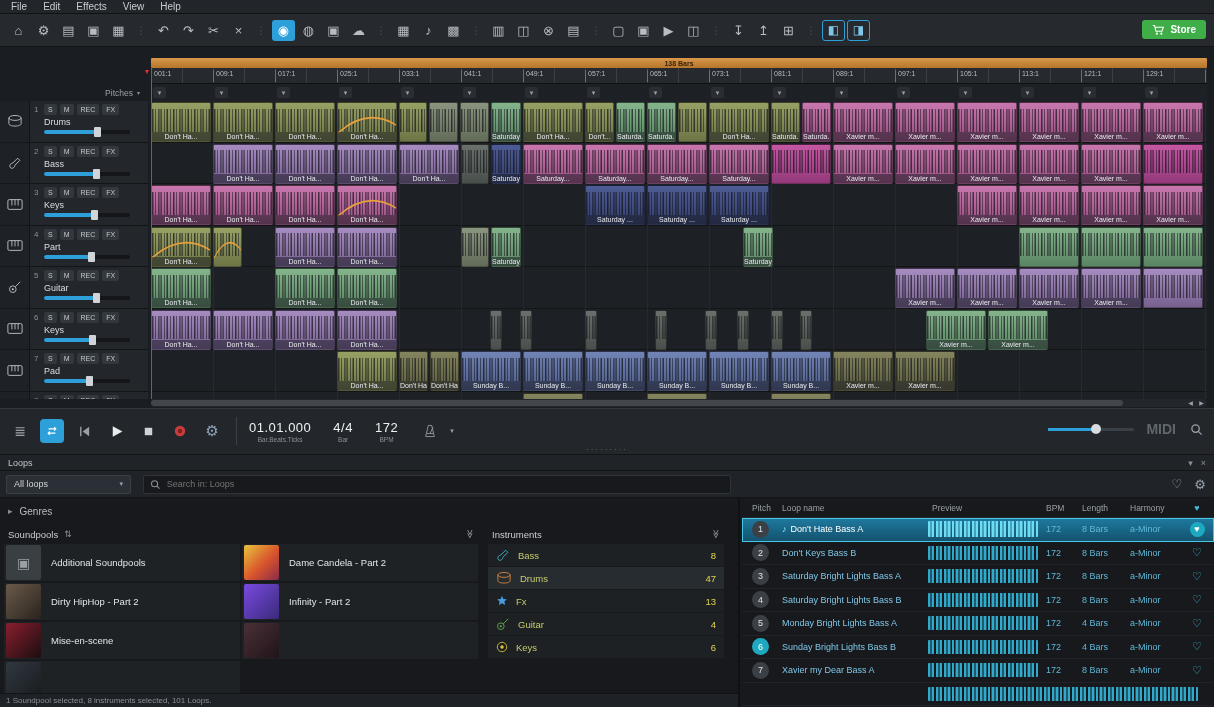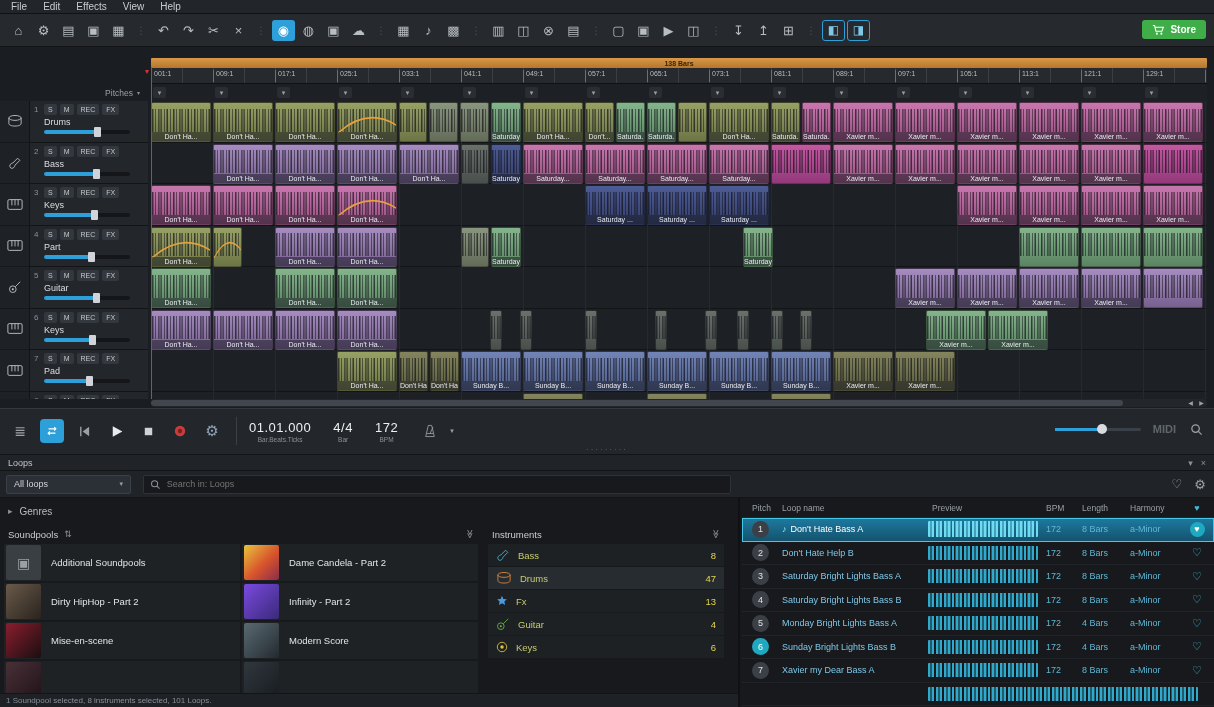--- a/index.html
+++ b/index.html
@@ -69,21 +69,21 @@
   .t-loop { background:#2d9fd9; color:#fff; border-radius:4px; }
   .t-play { color:#e8eaec; } .t-stop { color:#cfd3d7; }
   .t-sep { width:1px; height:28px; background:#3a4045; margin:0 4px; }
   .t-val { text-align:center; }
   .t-val .big { font-size:13px; color:#eef0f2; letter-spacing:.5px; }
   .t-val .sub { font-size:6.5px; color:#8a9096; margin-top:1px; }
   .t-right { position:absolute; right:10px; top:12px; display:flex; align-items:center; gap:12px; }
   .t-slider { position:relative; width:86px; height:3px; background:#3a4047; border-radius:2px; }
   .t-slider .fill { position:absolute; left:0; top:0; height:3px; width:55%; background:#2d9fd9; }
   .t-slider .thumb { position:absolute; top:-4px; left:55%; width:10px; height:10px; background:#d8dce0; border-radius:50%; margin-left:-5px; }
-  .midi-lbl { font-size:11px; font-weight:bold; color:#5f666c; }
+  .midi-lbl { font-size:14px; font-weight:bold; color:#5f666c; }
   .drag-dots { position:absolute; left:50%; bottom:0px; transform:translateX(-50%); color:#5a6066; font-size:8px; letter-spacing:2px; }
 
   
   .loops-title { position:absolute; left:0; top:455px; width:1214px; height:16px; background:#202428; font-size:9px; color:#c0c4c8; display:flex; align-items:center; padding:0 8px; border-bottom:1px solid #121416; }
   .lt-icons { margin-left:auto; display:flex; gap:8px; color:#8a9096; font-size:9px; }
   .search-row { position:absolute; left:0; top:471px; width:1214px; height:27px; background:#202428; display:flex; align-items:center; padding:0 6px; gap:12px; border-bottom:1px solid #121416; }
   .dropdown { width:125px; height:19px; background:#2b3036; border:1px solid #3a4047; border-radius:2px; font-size:9px; color:#d0d4d8; display:flex; align-items:center; padding:0 7px; }
   .dropdown .car { margin-left:auto; color:#9aa0a6; font-size:7px; }
   .searchbox { width:588px; height:19px; background:#17191c; border:1px solid #2e3339; border-radius:2px; display:flex; align-items:center; gap:6px; padding:0 6px; color:#8a9096;justify-content:center; }
   .searchbox input { background:transparent; border:none; outline:none; color:#c8ccd0; font-size:9px; width:100%; font-family:"Liberation Sans",sans-serif; }
@@ -788,24 +788,20 @@
    </div>
               <div class="pool-item">
      <span class="pool-thumb th-inf"></span>
      <span class="pool-name">Infinity - Part 2</span>
    </div>
               <div class="pool-item">
      <span class="pool-thumb th-mise"></span>
      <span class="pool-name">Mise-en-scene</span>
    </div>
               <div class="pool-item">
-     <span class="pool-thumb th-mod"></span>
-     <span class="pool-name">Modern Score</span>
-   </div>
-              <div class="pool-item">
      <span class="pool-thumb th-p1"></span>
      <span class="pool-name"></span>
    </div>
               <div class="pool-item">
      <span class="pool-thumb th-p2"></span>
      <span class="pool-name"></span>
    </div>
             </div>
         </div>
         <div class="inst-block">
@@ -885,21 +881,21 @@
        <span class="pitch-circle">1</span>
        <span class="loop-name"><span class="note-ico">♪</span>Don't Hate Bass A</span>
        <div class="wave"></div>
        <span class="cellv">172</span>
        <span class="cellv">8 Bars</span>
        <span class="cellv">a-Minor</span>
        <span class="fav on">♥</span>
      </div>
           <div class="tbl-row">
        <span class="pitch-circle">2</span>
-       <span class="loop-name">Don't Hate Help B</span>
+       <span class="loop-name">Don't Keys Bass B</span>
        <div class="wave"></div>
        <span class="cellv">172</span>
        <span class="cellv">8 Bars</span>
        <span class="cellv">a-Minor</span>
        <span class="fav">♡</span>
      </div>
           <div class="tbl-row">
        <span class="pitch-circle">3</span>
        <span class="loop-name">Saturday Bright Lights Bass A</span>
        <div class="wave"></div>

